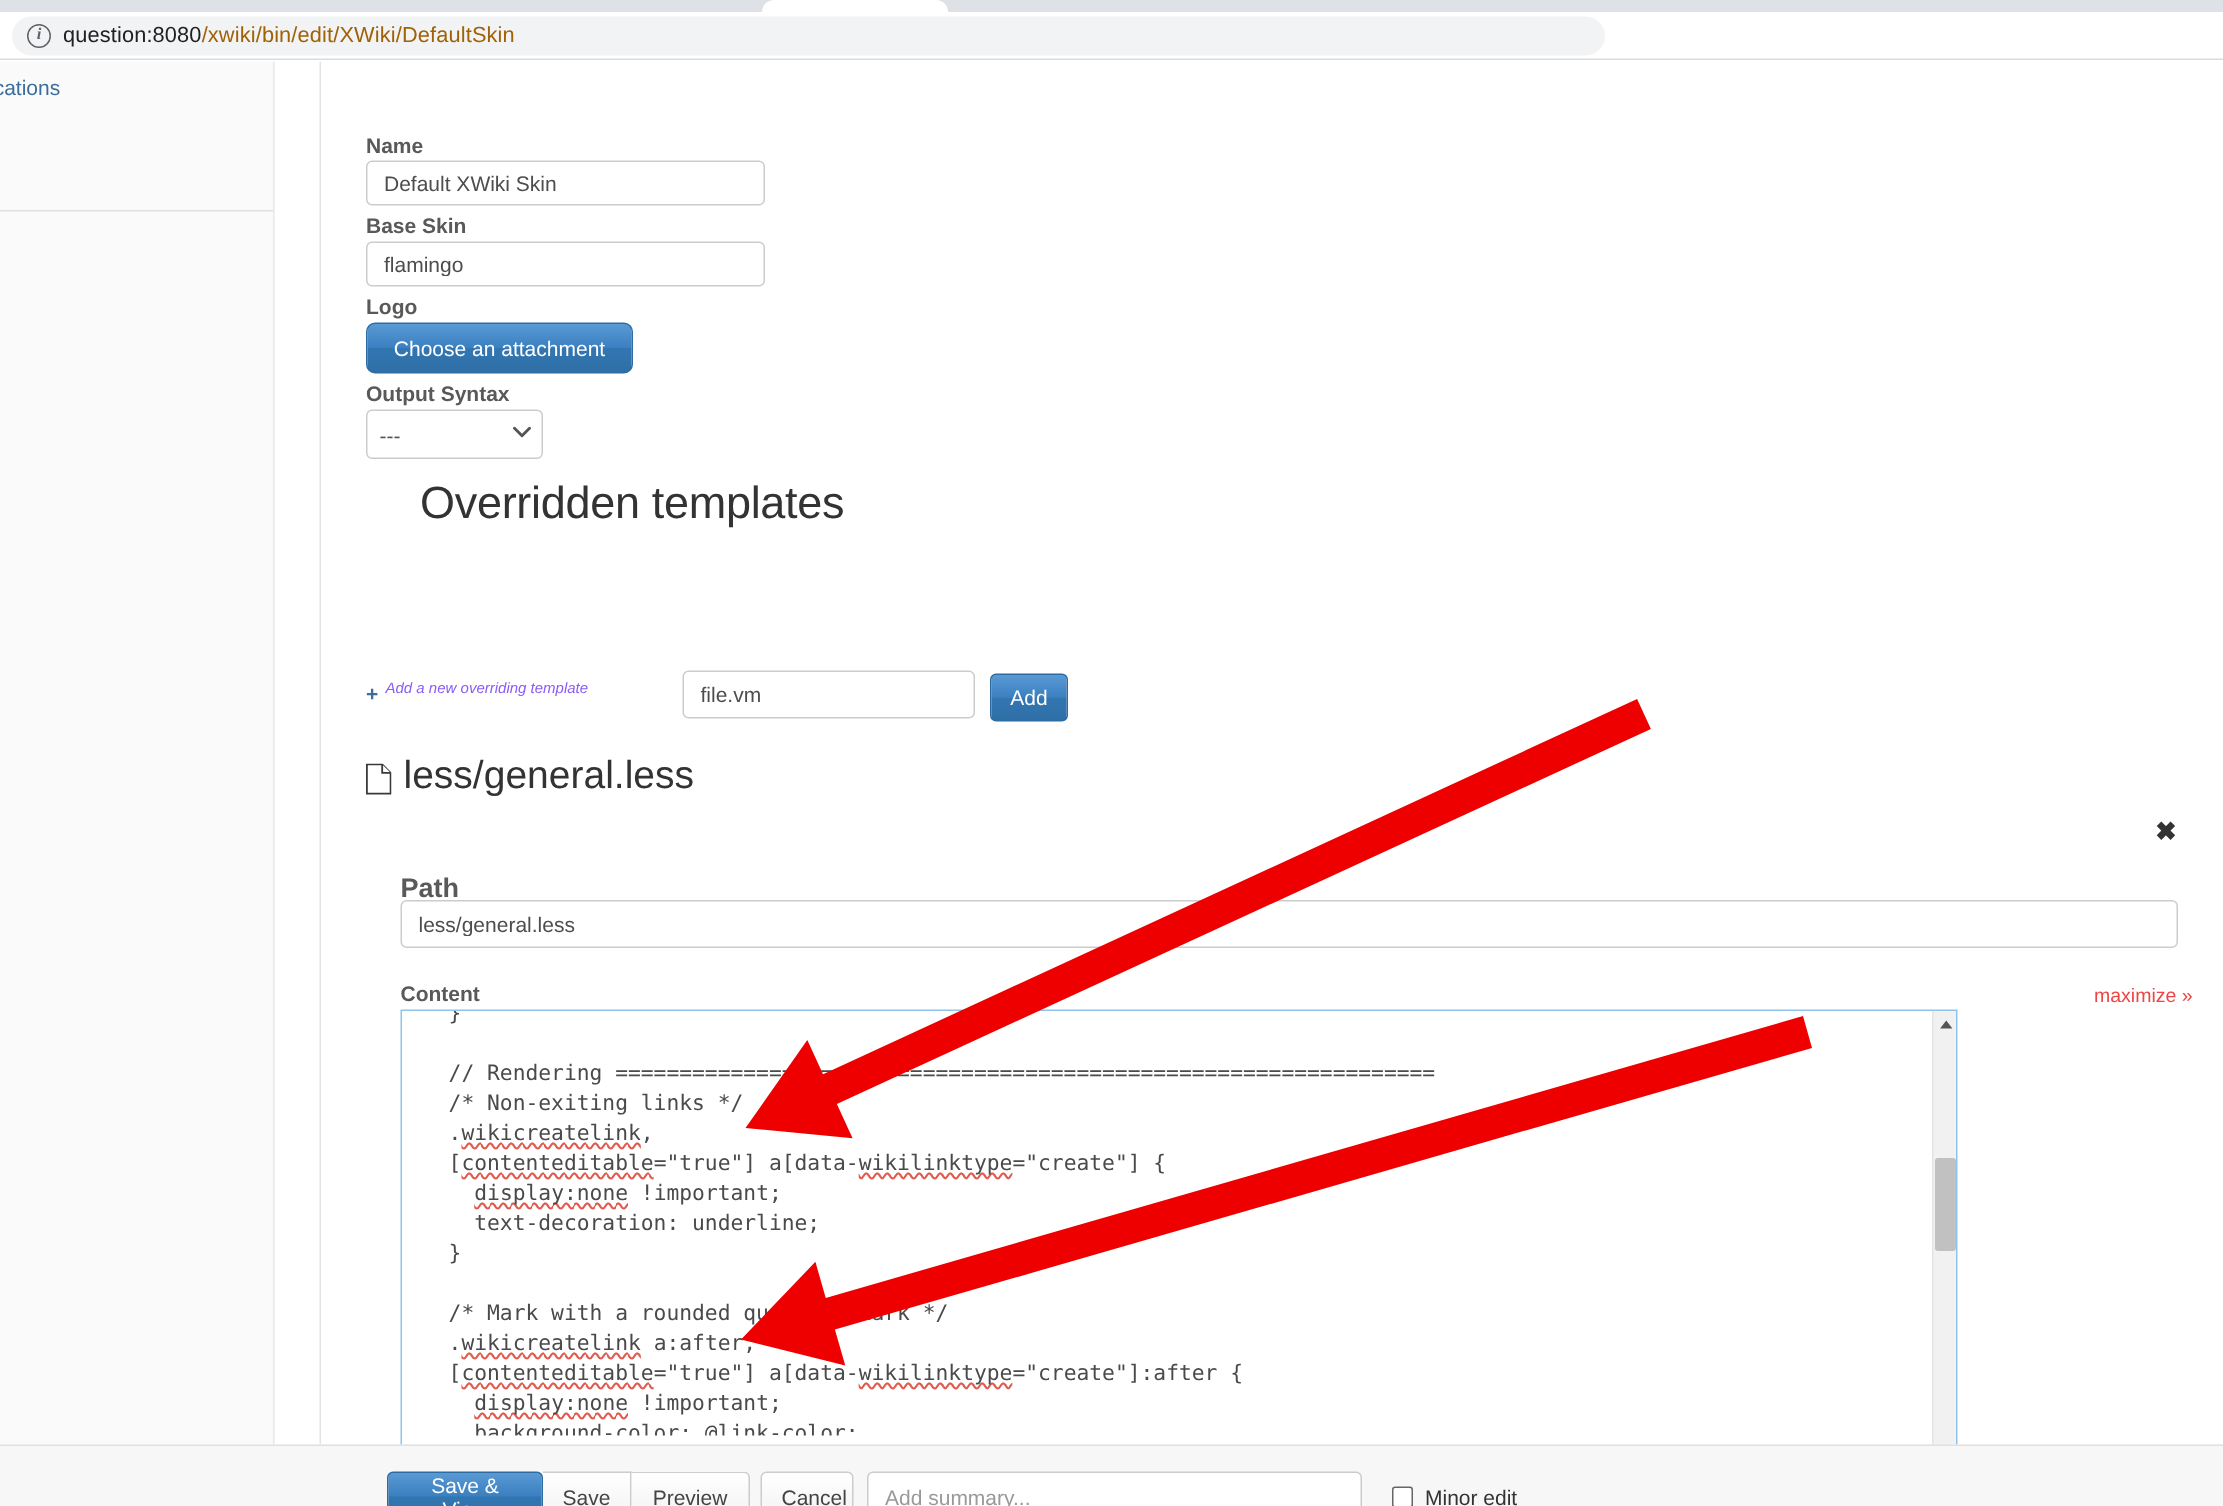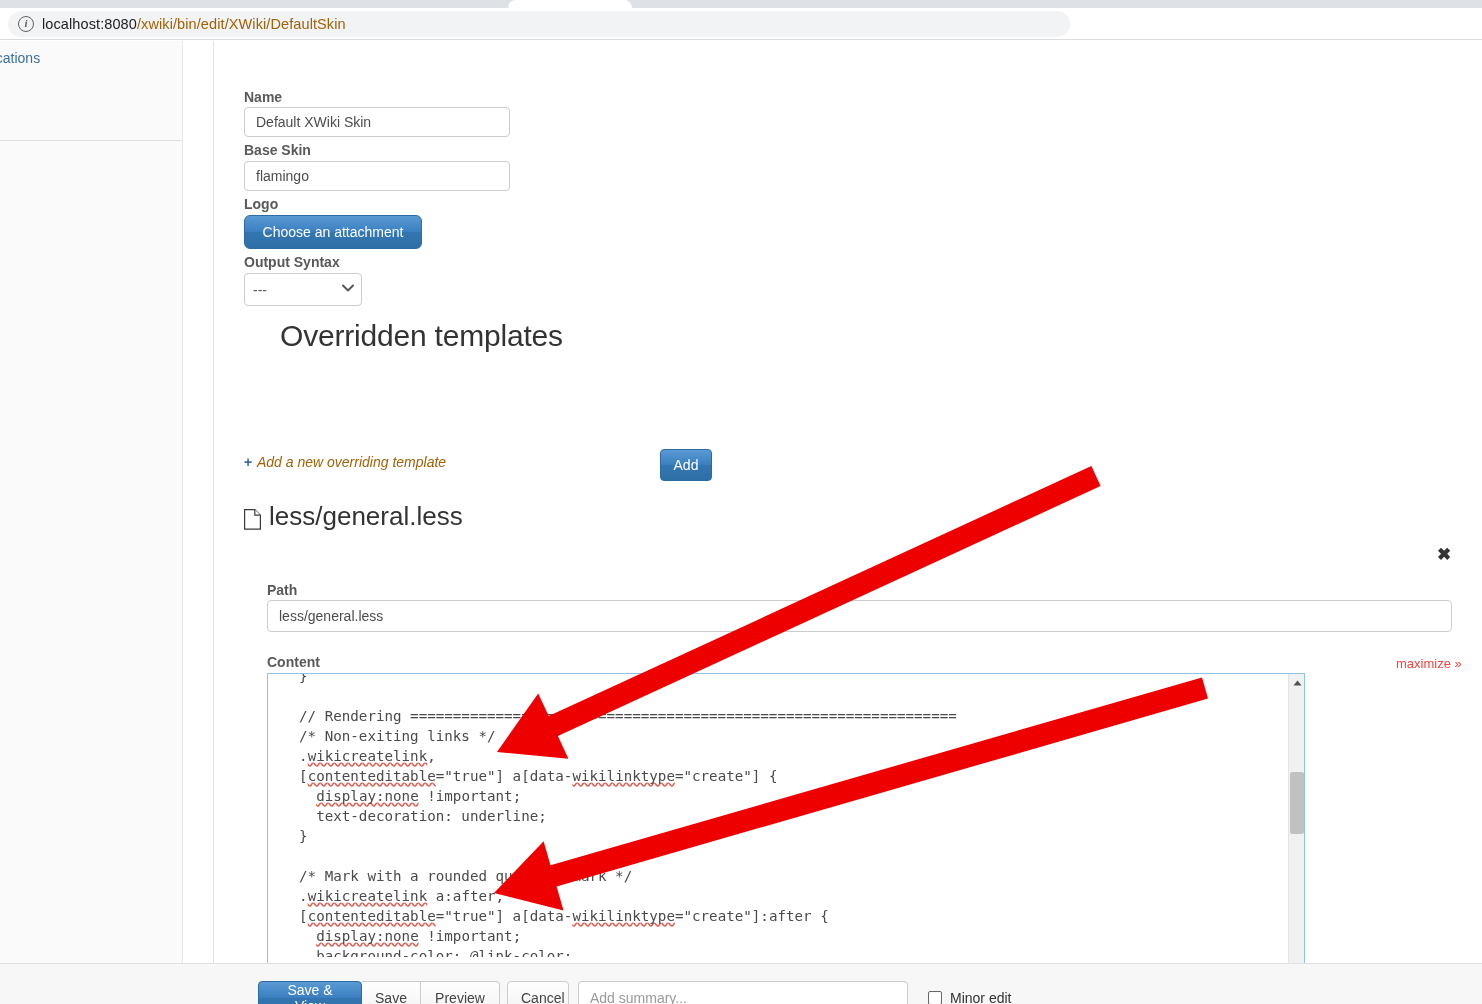--- a/index.html
+++ b/index.html
@@ -145,21 +145,21 @@
     background: #fcf8e3; border: 1px solid #f5eccd; border-radius: 4px;
   }
   #override-notice-text {
     position: absolute; left: 22px; top: 20px;
     font-size: 14px; color: #8a6d3b;
   }
 
   #add-template-row { position: absolute; left: 30px; top: 404px; width: 700px; height: 40px; }
   #add-template-link {
     position: absolute; left: 0; top: 9px;
-    font-size: 14px; font-style: italic; color: #a16207;
+    font-size: 10px; font-style: italic; color: #8b5cf6;
     white-space: nowrap; cursor: pointer; text-decoration: none;
   }
   #add-template-plus {
     position: absolute; left: 0; top: 9px; font-size: 14px;
     color: #3b6e9e; font-style: normal; font-weight: bold;
   }
   #input-new-template {
     position: absolute; left: 211px; top: 2px; width: 195px; height: 32px;
   }
   #btn-add {
@@ -182,21 +182,21 @@
   }
   #btn-close-override {
     position: absolute; left: 1219px; top: 47px;
     width: 22px; height: 22px;
     border: none; background: transparent; cursor: pointer;
     color: #333333; font-size: 17px; font-weight: bold; line-height: 1;
     padding: 0;
   }
   #label-path {
     position: absolute; left: 53px; top: 86px;
-    font-size: 14px; font-weight: bold; color: #595959;
+    font-size: 18px; font-weight: bold; color: #595959;
   }
   #input-path {
     position: absolute; left: 53px; top: 104px; width: 1185px; height: 32px;
   }
   #label-content {
     position: absolute; left: 53px; top: 158px;
     font-size: 14px; font-weight: bold; color: #595959;
   }
   #link-maximize {
     position: absolute; left: 1182px; top: 160px;
@@ -285,21 +285,21 @@
 
 <div id="browser-tabstrip">
   <div class="tab-sliver" id="tab-sliver-a"></div>
   <div class="tab-sliver" id="tab-sliver-b"></div>
 </div>
 
 <div id="browser-toolbar">
 
   <div id="omnibox">
     <div id="site-info-icon">i</div>
-    <span id="url-text"><span>localhost:8080</span><span class="dim">/xwiki/bin/edit/XWiki/DefaultSkin</span></span>
+    <span id="url-text"><span>question:8080</span><span class="dim">/xwiki/bin/edit/XWiki/DefaultSkin</span></span>
   </div>
 
   <div class="tb-icon" style="left:1012px;">
     <svg width="17" height="17" viewBox="0 0 24 24" fill="none" stroke="#5f6368" stroke-width="2">
       <path d="M4 12v7a1 1 0 001 1h14a1 1 0 001-1v-7"></path>
         <path d="M12 15V3"></path>
         <path d="M8 7l4-4 4 4"></path>
     </svg>
   </div>
 
@@ -446,20 +446,21 @@
           <path d="M1 1.5l5 5 5-5" stroke="#555" stroke-width="1.9" fill="none" stroke-linecap="round" stroke-linejoin="round"></path>
         </svg>
     </span>
 
     <h1 class="sec-title" id="overridden-title">Overridden templates</h1>
 
 
     <div id="add-template-row">
       <span id="add-template-plus">+</span>
       <a id="add-template-link" style="padding-left:13px;">Add a new overriding template</a>
+      <input class="txt" id="input-new-template" type="text" value="file.vm" style="">
       <button id="btn-add">Add</button>
     </div>
 
     <div id="override-block">
       <span id="file-icon">
         <svg width="17" height="21" viewBox="0 0 17 21">
           <path d="M0.6 0.6h10.2l5.6 5.6v13.9H0.6z" fill="#fff" stroke="#3a3a3a" stroke-width="1.2"></path>
           <path d="M10.8 0.6v5.6h5.6" fill="#fff" stroke="#3a3a3a" stroke-width="1.2"></path>
         </svg>
       </span>

